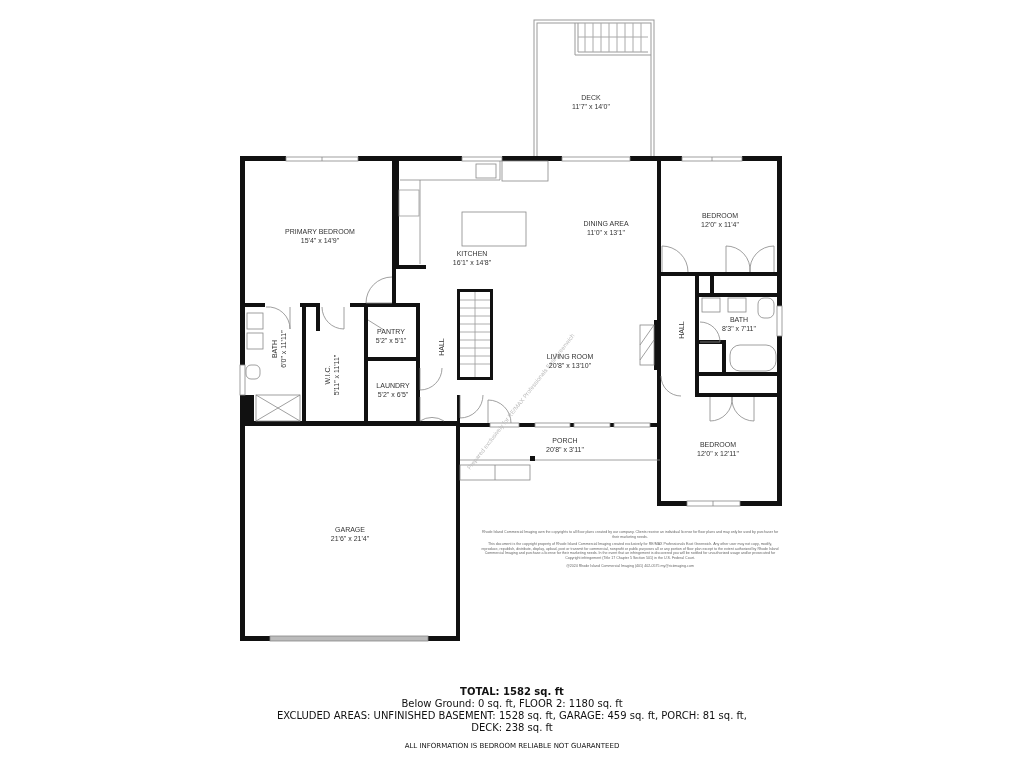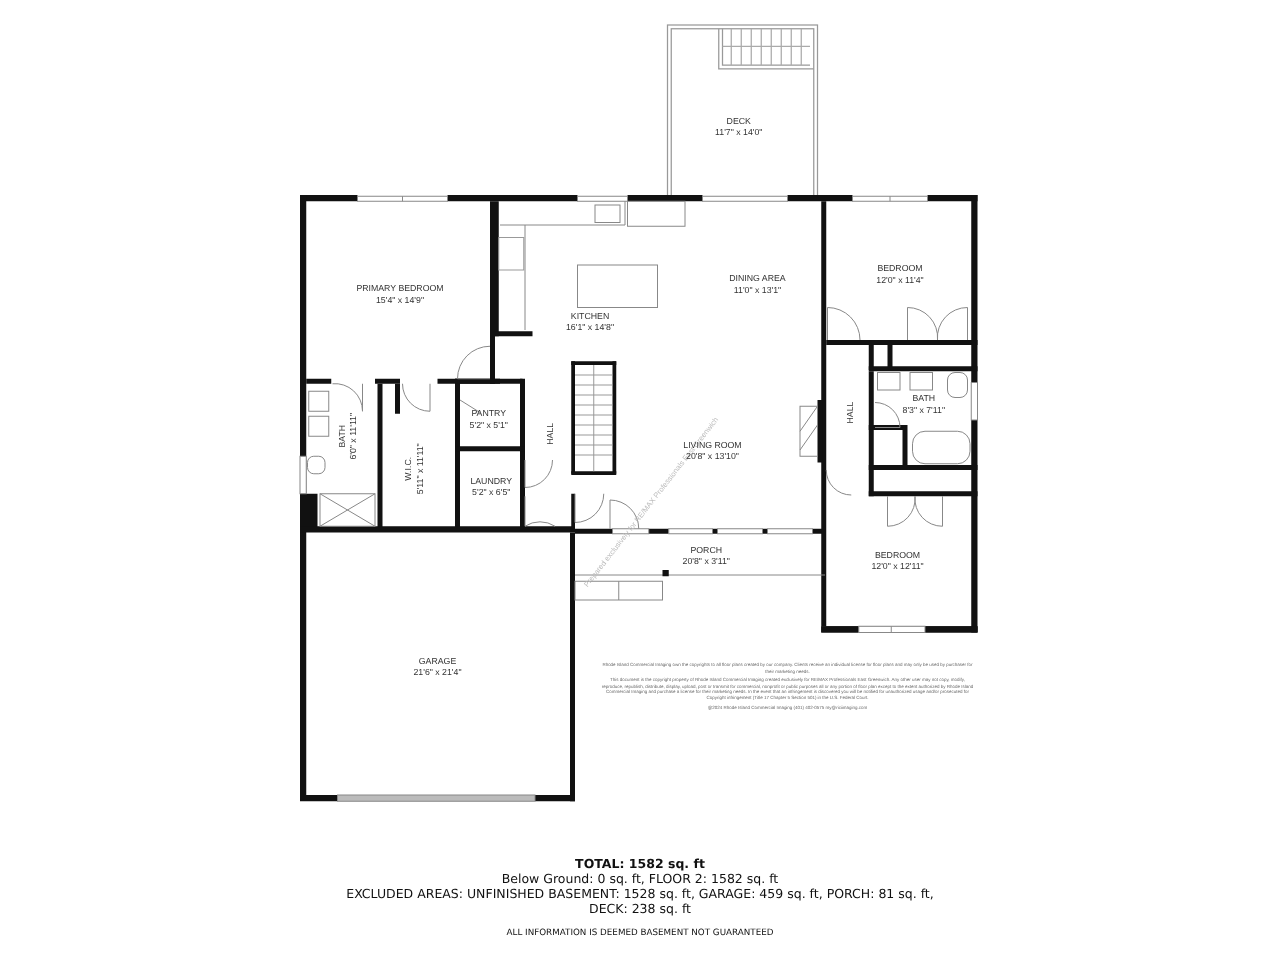--- a/index.html
+++ b/index.html
@@ -247,16 +247,16 @@
     <span class="d">21'6" x 21'4"</span>
   </div>
 
 <div class="disc">
   <p>Rhode Island Commercial Imaging own the copyrights to all floor plans created by our company. Clients receive an individual license for floor plans and may only be used by purchaser for their marketing needs.</p>
   <p>This document is the copyright property of Rhode Island Commercial Imaging created exclusively for RE/MAX Professionals East Greenwich. Any other user may not copy, modify, reproduce, republish, distribute, display, upload, post or transmit for commercial, nonprofit or public purposes all or any portion of floor plan except to the extent authorized by Rhode Island Commercial Imaging and purchase a license for their marketing needs. In the event that an infringement is discovered you will be notified for unauthorized usage and/or prosecuted for Copyright infringement (Title 17 Chapter 5 Section 501) in the U.S. Federal Court.</p>
   <p>@2024 Rhode Island Commercial Imaging (401) 402-0575 my@riciimaging.com</p>
 </div>
 
 <div class="footer f-total">TOTAL: 1582 sq. ft</div>
-<div class="footer f-line f-l1">Below Ground: 0 sq. ft, FLOOR 2: 1582 sq. ft</div>
+<div class="footer f-line f-l1">Below Ground: 0 sq. ft, FLOOR 2: 1180 sq. ft</div>
 <div class="footer f-line f-l2">EXCLUDED AREAS: UNFINISHED BASEMENT: 1528 sq. ft, GARAGE: 459 sq. ft, PORCH: 81 sq. ft,</div>
 <div class="footer f-line f-l3">DECK: 238 sq. ft</div>
-<div class="footer f-note">ALL INFORMATION IS DEEMED BASEMENT NOT GUARANTEED</div>
+<div class="footer f-note">ALL INFORMATION IS BEDROOM RELIABLE NOT GUARANTEED</div>
 
 </body></html>

